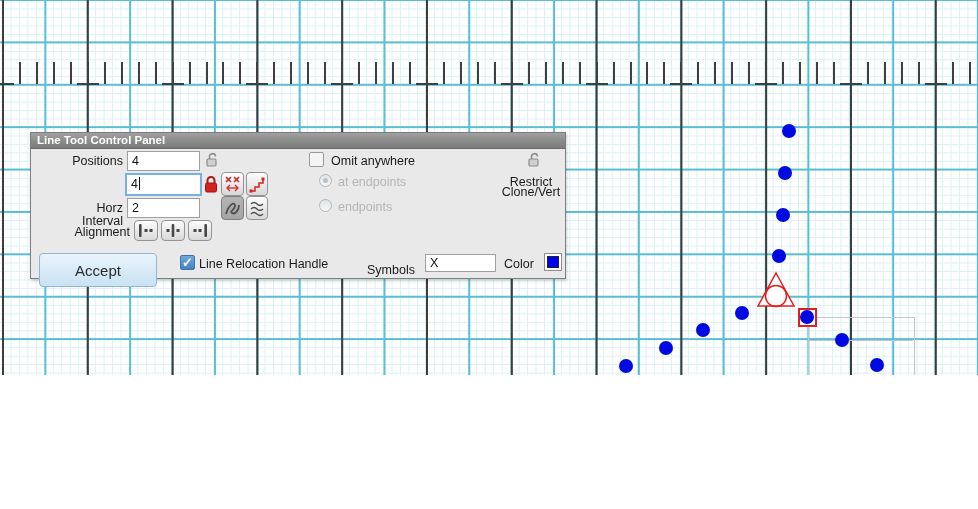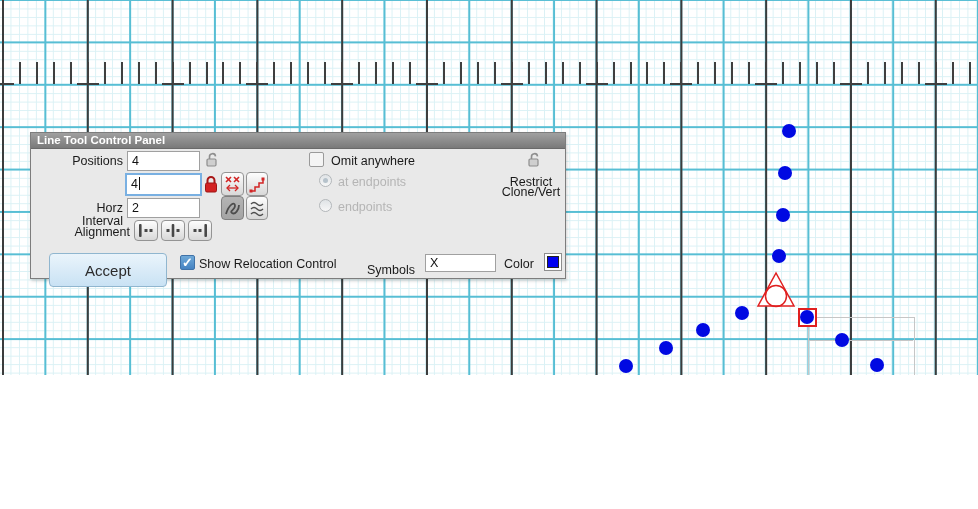--- a/index.html
+++ b/index.html
@@ -47,21 +47,21 @@
     padding:0 0 0 4px;margin:0;box-sizing:border-box;outline:none;
   }
   .txt-input.focused{border:2px solid #79b0e2;}
   .mini-btn{
     position:absolute;border:1px solid #949494;border-radius:4px;
     background:linear-gradient(#fdfdfd,#d8d8d8);
     display:flex;align-items:center;justify-content:center;padding:0;
   }
   .mini-btn.pressed{background:linear-gradient(#b4b4b4,#a4a4a4);border-color:#7f7f7f;}
   .accept-btn{
-    position:absolute;left:18px;top:120px;width:118px;height:21px;
+    position:absolute;left:8px;top:120px;width:118px;height:21px;
     border:1px solid #90b6cf;border-radius:4px;
     background:linear-gradient(#eaf4fb,#c9e2f4);
     font-family:"Liberation Sans",sans-serif;font-size:15px;color:#2b2b2b;
     display:flex;align-items:center;justify-content:center;padding:16px;
   }
   .checkbox{position:absolute;width:15px;height:15px;box-sizing:border-box;border:1px solid #9a9a9a;border-radius:2px;background:#f4f4f4;}
   .checkbox.checked{
     background:linear-gradient(#6fa9d8,#4583c2);border-color:#3f72a8;
     color:#fff;font-size:13px;line-height:14px;text-align:center;font-weight:bold;
   }
@@ -340,21 +340,21 @@
     <button class="mini-btn" style="left:157px;top:87px;width:24px;height:21px;">
       <svg width="20" height="17" viewBox="0 0 20 17">
         <rect x="3.5" y="7" width="3" height="3" fill="#474747"></rect>
         <rect x="8.5" y="7" width="3" height="3" fill="#474747"></rect>
         <rect x="14.4" y="2" width="2.6" height="13" rx="1" fill="#474747"></rect>
       </svg>
     </button>
 
     <button class="accept-btn">Accept</button>
     <div class="checkbox checked" style="left:149px;top:122px;">✓</div>
-    <div class="lbl" style="left:168px;top:124px;">Show Relocation Control</div>
+    <div class="lbl" style="left:168px;top:124px;">Line Relocation Handle</div>
     <div class="lbl" style="left:336px;top:124px;margin-top:6px;">Symbols</div>
     <input class="txt-input" style="left: 394px; top: 121px; width: 71px; height: 18px;" value="X">
     <div class="lbl" style="left:473px;top:124px;">Color</div>
     <div class="color-swatch" style="left:513px;top:120px;">
         <div class="fill" style="background: rgb(0, 0, 240);"></div>
       </div>
   </div>
 </div>
 
 </body></html>

